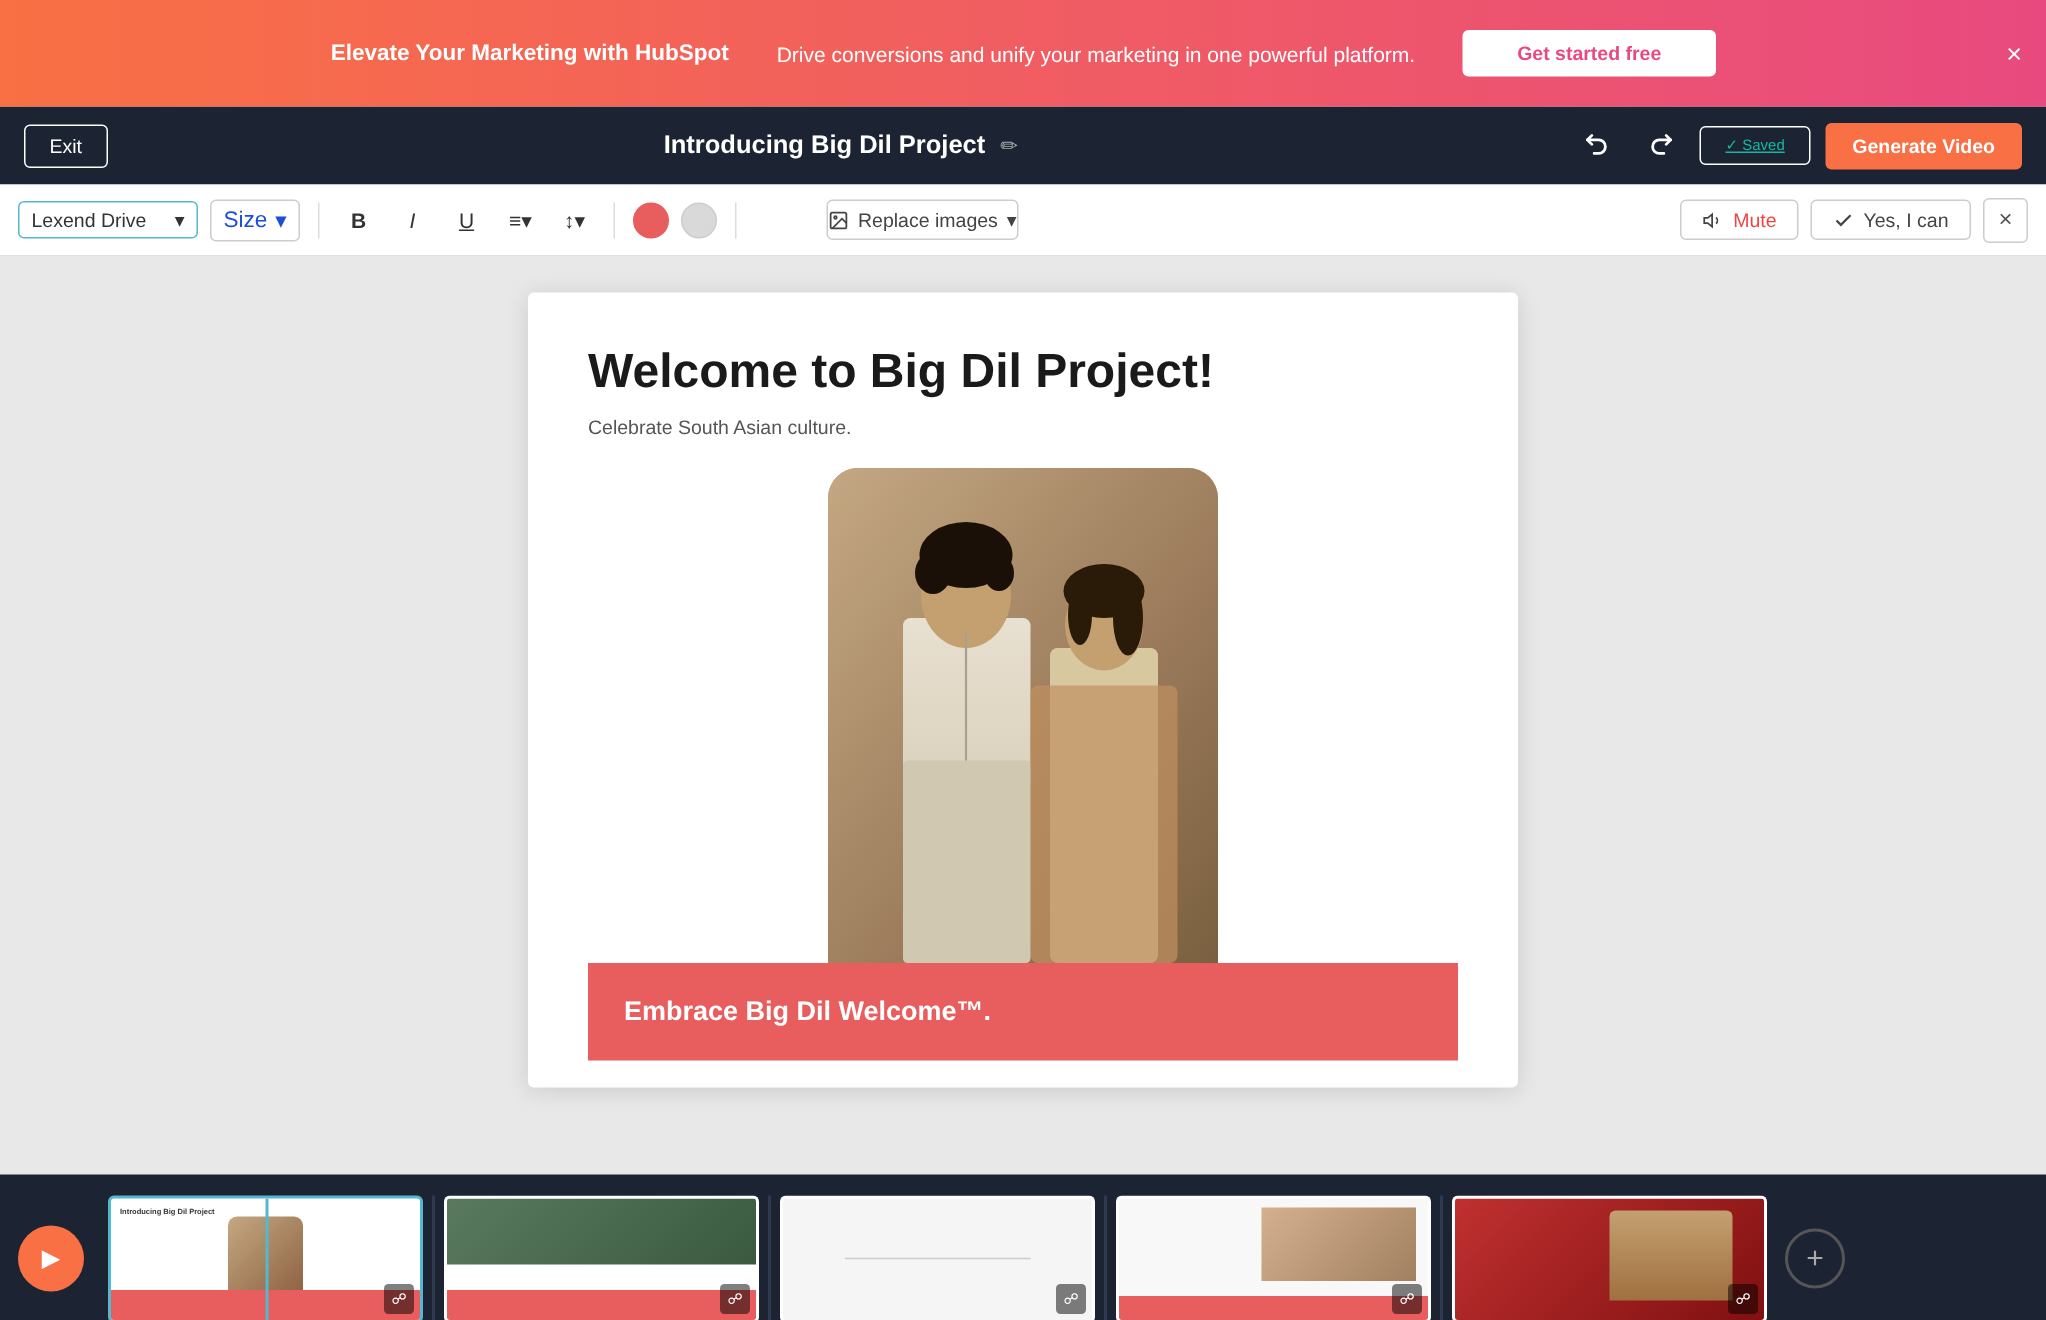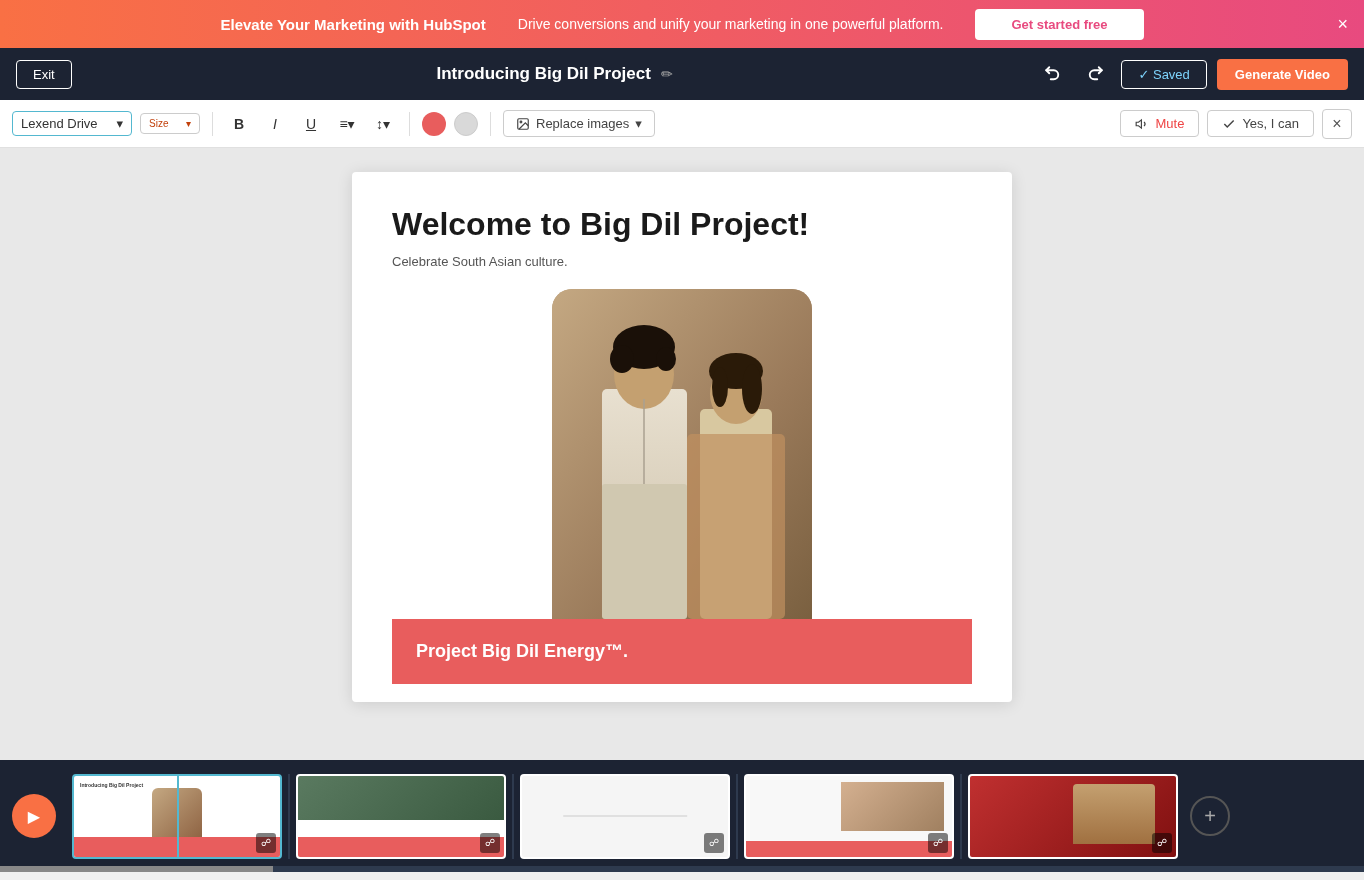--- a/index.html
+++ b/index.html
@@ -1,21 +1,21 @@
 <!DOCTYPE html>
 <html><head>
   <meta charset="utf-8">
   <style>
     * { box-sizing: border-box; margin: 0; padding: 0; }
     body { font-family: 'Arial', sans-serif; background: #f0f0f0; width: 1364px; height: 880px; overflow: hidden; }
 
     
     .top-banner {
       background: linear-gradient(90deg, #f97044 0%, #e84a7f 100%);
-      height: 48px;
+      height: 71px;
       display: flex;
       align-items: center;
       justify-content: center;
       gap: 32px;
       position: relative;
     }
     .top-banner .banner-text {
       color: white;
       font-size: 15px;
       font-weight: 600;
@@ -85,26 +85,26 @@
       font-size: 16px;
       cursor: pointer;
       width: 32px;
       height: 32px;
       display: flex; align-items: center; justify-content: center;
       border-radius: 3px;
     }
     .saved-btn {
       background: transparent;
       border: 1.5px solid white;
-      color: #7dd3fc;
+      color: #14b8a6;
       padding: 6px 16px;
       border-radius: 4px;
-      font-size: 13px;
-      cursor: pointer;
-      display: flex; align-items: center; gap: 6px;
+      font-size: 10px;
+      cursor: pointer;
+      display: flex; align-items: center; gap: 6px; text-decoration: underline;
     }
     .generate-btn {
       background: #f97044;
       border: none;
       color: white;
       padding: 8px 18px;
       border-radius: 4px;
       font-size: 13px;
       font-weight: 700;
       cursor: pointer;
@@ -128,23 +128,23 @@
       background: white;
       color: #333;
       cursor: pointer;
       min-width: 120px;
       display: flex; align-items: center; justify-content: space-between;
     }
     .size-select {
       border: 1px solid #ccc;
       border-radius: 4px;
       padding: 4px 8px;
-      font-size: 10px;
-      background: white;
-      color: #c2410c;
+      font-size: 15px;
+      background: white;
+      color: #1d4ed8;
       cursor: pointer;
       min-width: 60px;
       display: flex; align-items: center; justify-content: space-between;
     }
     .toolbar-divider {
       width: 1px;
       height: 24px;
       background: #ddd;
       margin: 0 4px;
     }
@@ -173,25 +173,26 @@
       width: 24px; height: 24px;
       background: #d9d9d9;
       border-radius: 50%;
       border: 1px solid #ccc;
       cursor: pointer;
     }
     .replace-images-btn {
       display: flex; align-items: center; gap: 6px;
       border: 1px solid #ccc;
       border-radius: 4px;
-      padding: 5px 12px;
+      padding: 5px 0;
       background: white;
       font-size: 13px;
       color: #444;
       cursor: pointer;
+      margin-left: 48px;
     }
     .toolbar-spacer { flex: 1; }
     .mute-btn {
       display: flex; align-items: center; gap: 6px;
       border: 1px solid #ccc;
       border-radius: 4px;
       padding: 5px 14px;
       background: white;
       font-size: 13px;
       color: #ef4444;
@@ -514,21 +515,21 @@
         <ellipse cx="184" cy="105" rx="26" ry="30" fill="#c4a070"></ellipse>
 
         <ellipse cx="184" cy="82" rx="27" ry="18" fill="#2a1a08"></ellipse>
         <ellipse cx="200" cy="100" rx="10" ry="25" fill="#2a1a08"></ellipse>
         <ellipse cx="168" cy="98" rx="8" ry="20" fill="#2a1a08"></ellipse>
 
         <rect x="135" y="145" width="98" height="185" rx="5" fill="#c09060" opacity="0.7"></rect>
       </svg>
     </div>
     <div class="cta-bar">
-      <span>Project Big Dil Energy™.</span>
+      <span>Embrace Big Dil Welcome™.</span>
     </div>
   </div>
 </div>
 
 <div class="filmstrip">
   <button class="play-btn">
     <span>▶</span>
   </button>
 
   <div class="slide-thumb active">

